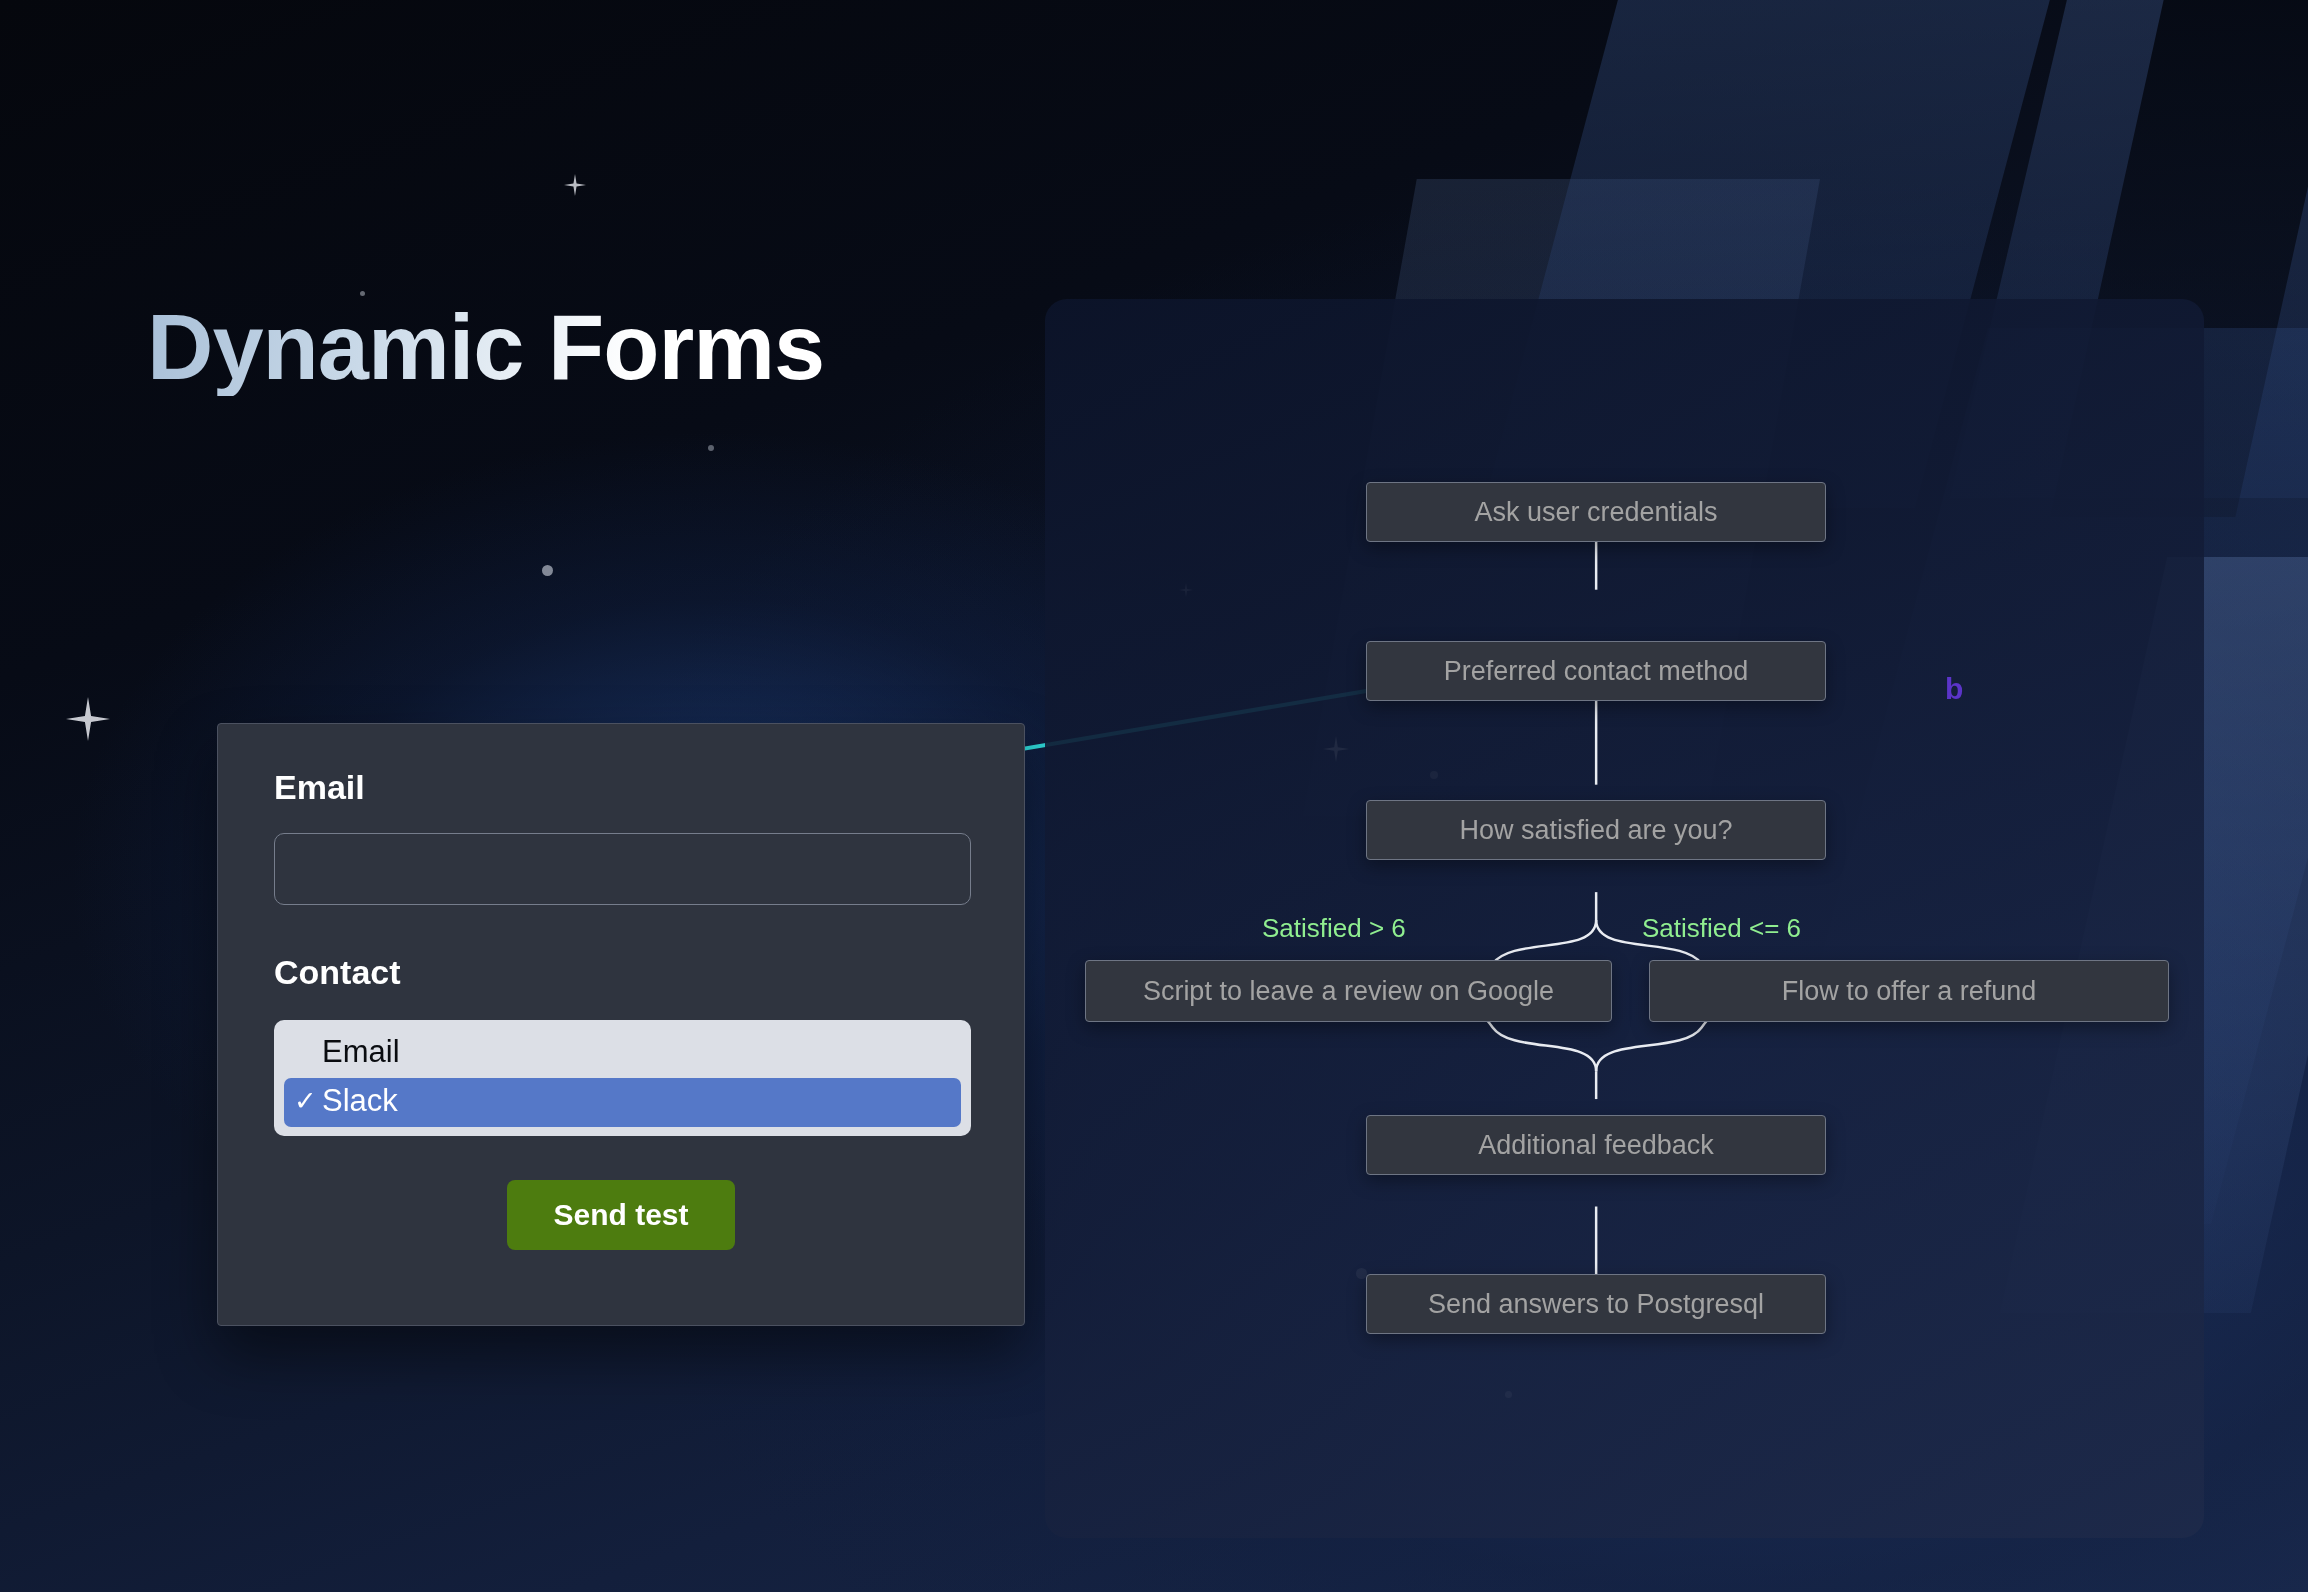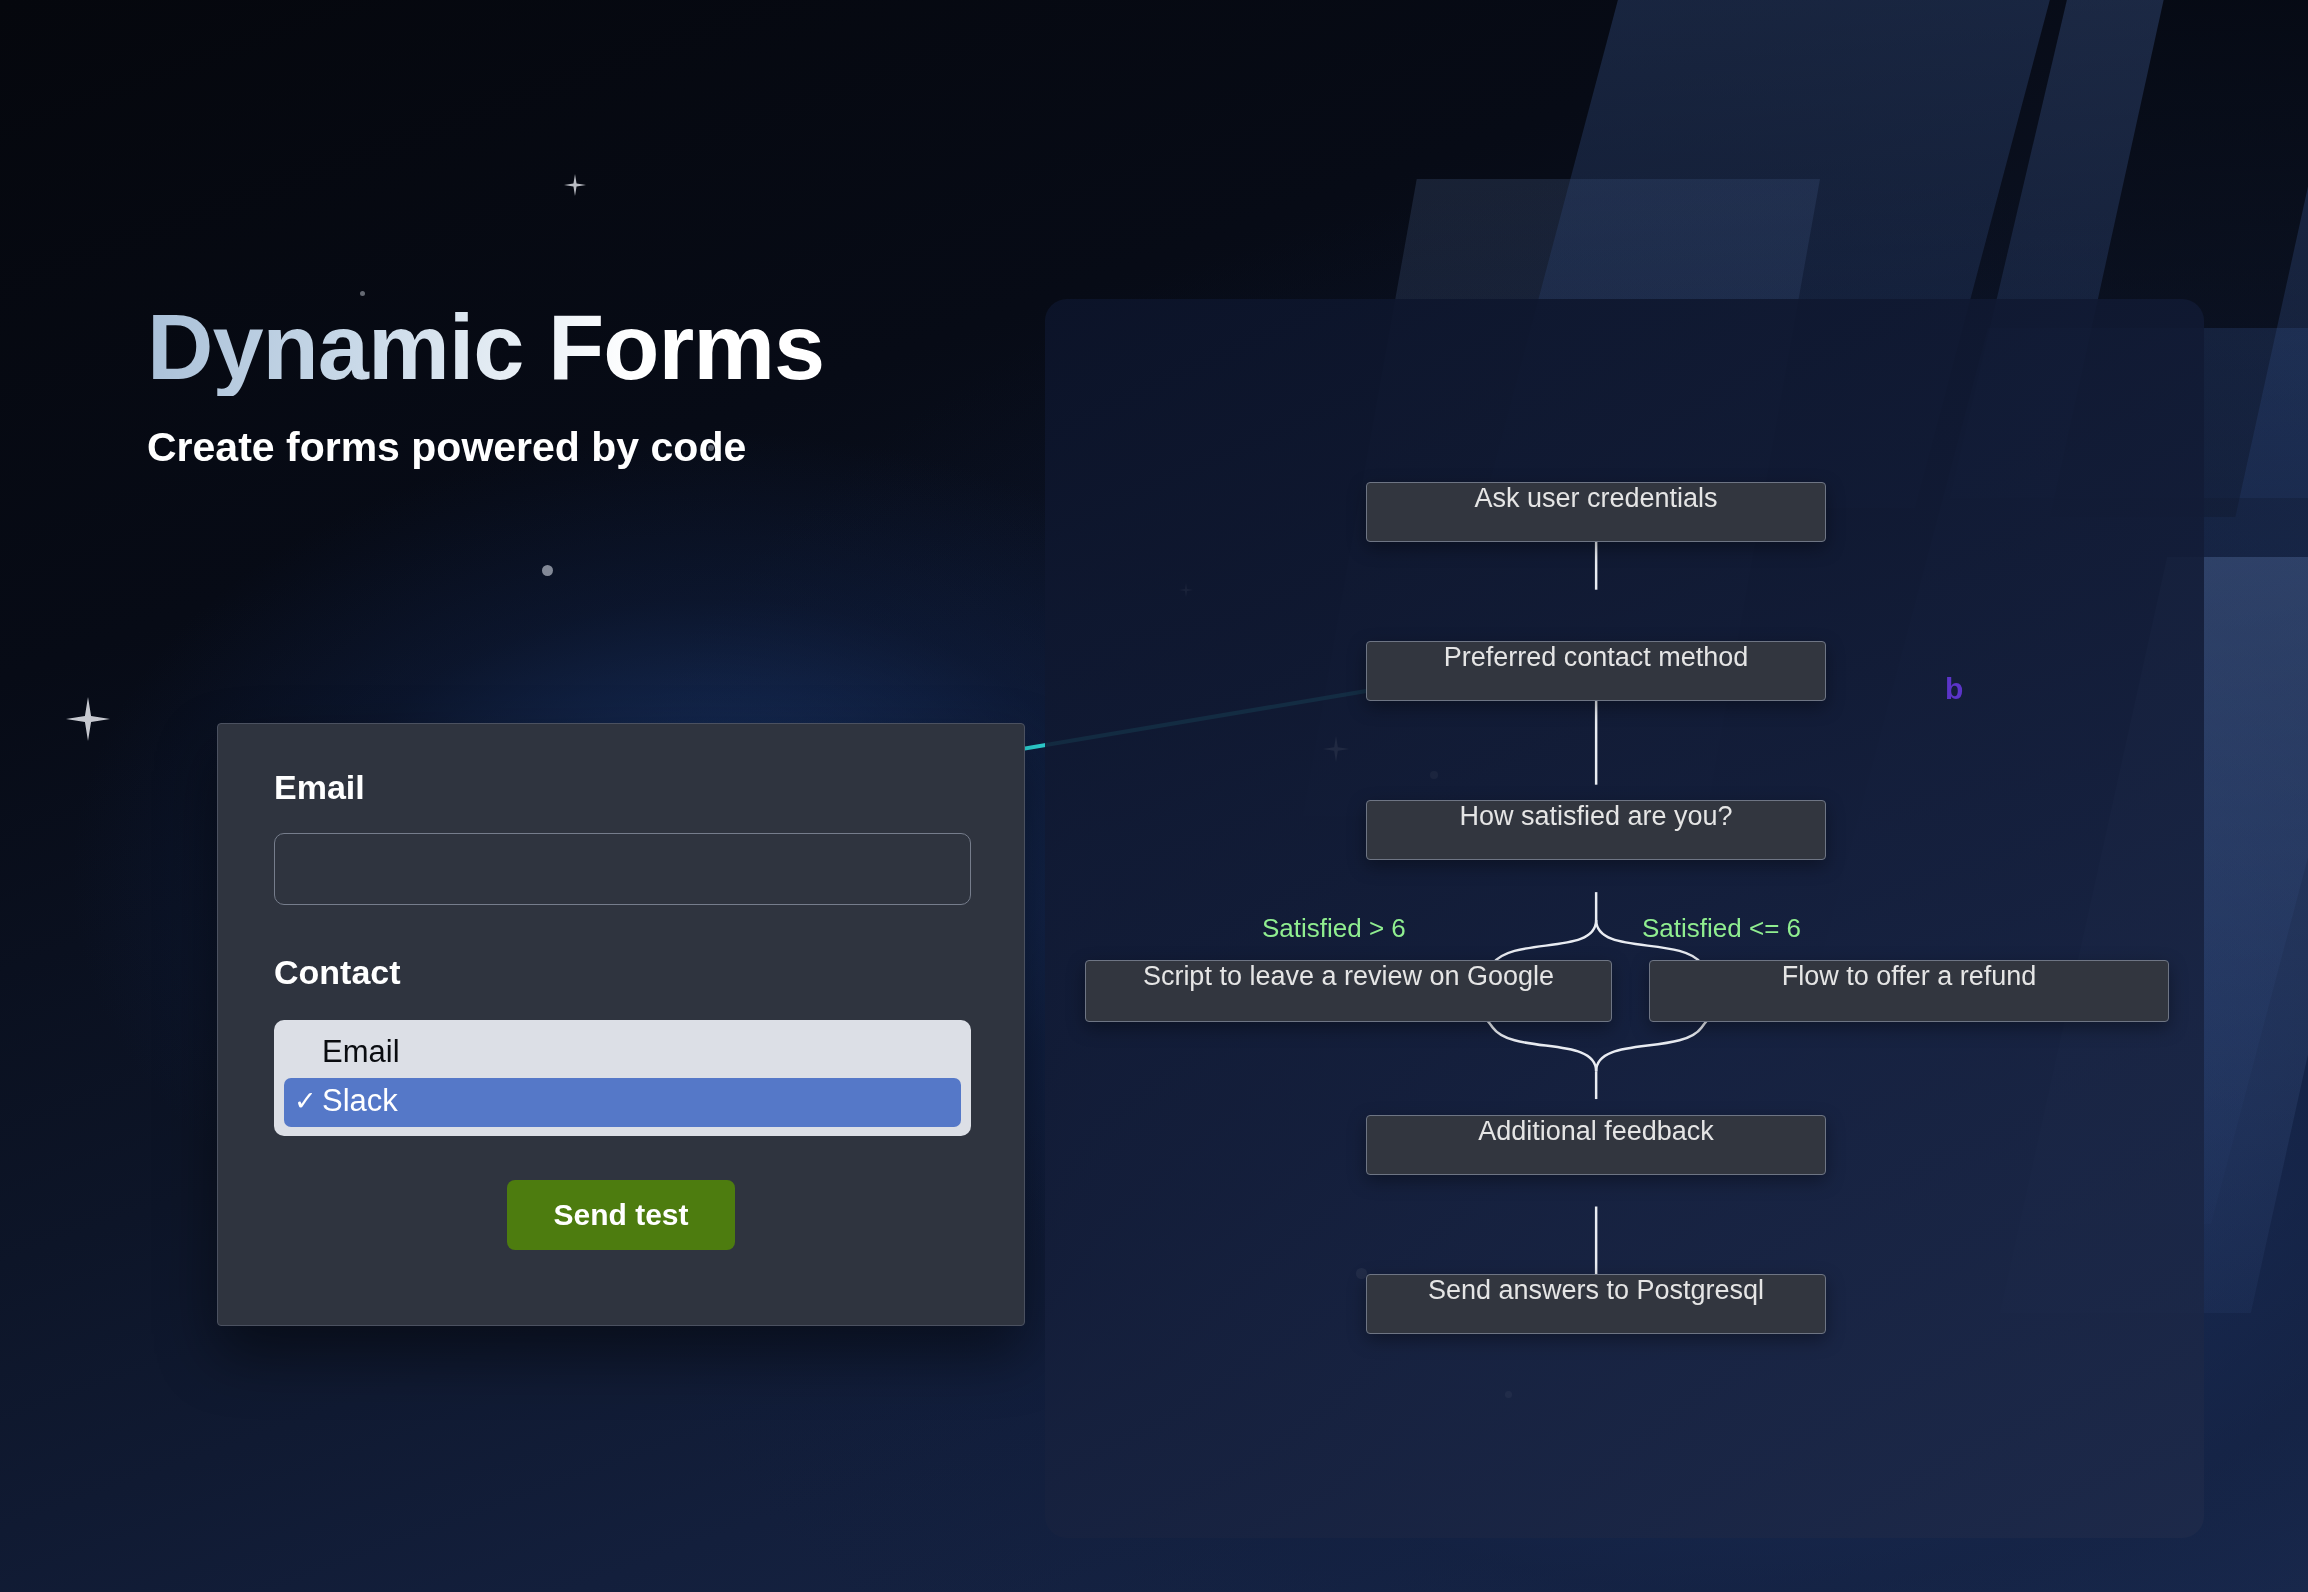--- a/index.html
+++ b/index.html
@@ -135,22 +135,22 @@
     border-radius: 22px;
   }
 
   #flow-svg { position: absolute; left: 0; top: 0; width: 1159px; height: 1239px; }
 
   .node {
     position: absolute;
     background: #32363f;
     border: 1px solid #6e7584;
     border-radius: 4px;
-    display: flex; align-items: flex-start; justify-content: center;
-    color: #e5e5e5; font-size: 27px;
+    display: flex; align-items: center; justify-content: center;
+    color: #a3a3a3; font-size: 27px;
     box-shadow: 0 6px 18px rgba(0,0,0,0.35);
   }
   .edge-label {
     position: absolute; color: #90ee90; font-size: 26px; white-space: nowrap;
   }
 
   
   #teal-link { position: absolute; left: 955px; top: 647px; width: 438px; height: 159px; }
 
   #b-artifact {
@@ -176,21 +176,20 @@
   <div class="sparkle" style="left:1179px;top:583px;width:14px;height:14px;opacity:.55;"></div>
   <div class="dot" style="left:360px;top:291px;width:5px;height:5px;opacity:.5;"></div>
   <div class="dot" style="left:708px;top:445px;width:6px;height:6px;opacity:.45;"></div>
   <div class="dot" style="left:542px;top:565px;width:11px;height:11px;opacity:.65;"></div>
   <div class="dot" style="left:1430px;top:771px;width:8px;height:8px;opacity:.5;"></div>
   <div class="dot" style="left:1356px;top:1268px;width:11px;height:11px;opacity:.55;"></div>
   <div class="dot" style="left:1505px;top:1391px;width:7px;height:7px;opacity:.4;"></div>
 
   <div id="hero">
     <div id="hero-title">Dynamic Forms</div>
-    <div id="hero-sub">Create forms powered by code</div>
   </div>
 
   <svg id="teal-link" viewBox="0 0 440 160">
     <line x1="0" y1="114" x2="415" y2="44" stroke="#2ed3d3" stroke-width="4"></line>
   </svg>
 
   <div id="form-card">
     <div class="field-label">Email</div>
     <input id="email-input" type="text" value="" placeholder="" style="">
 

